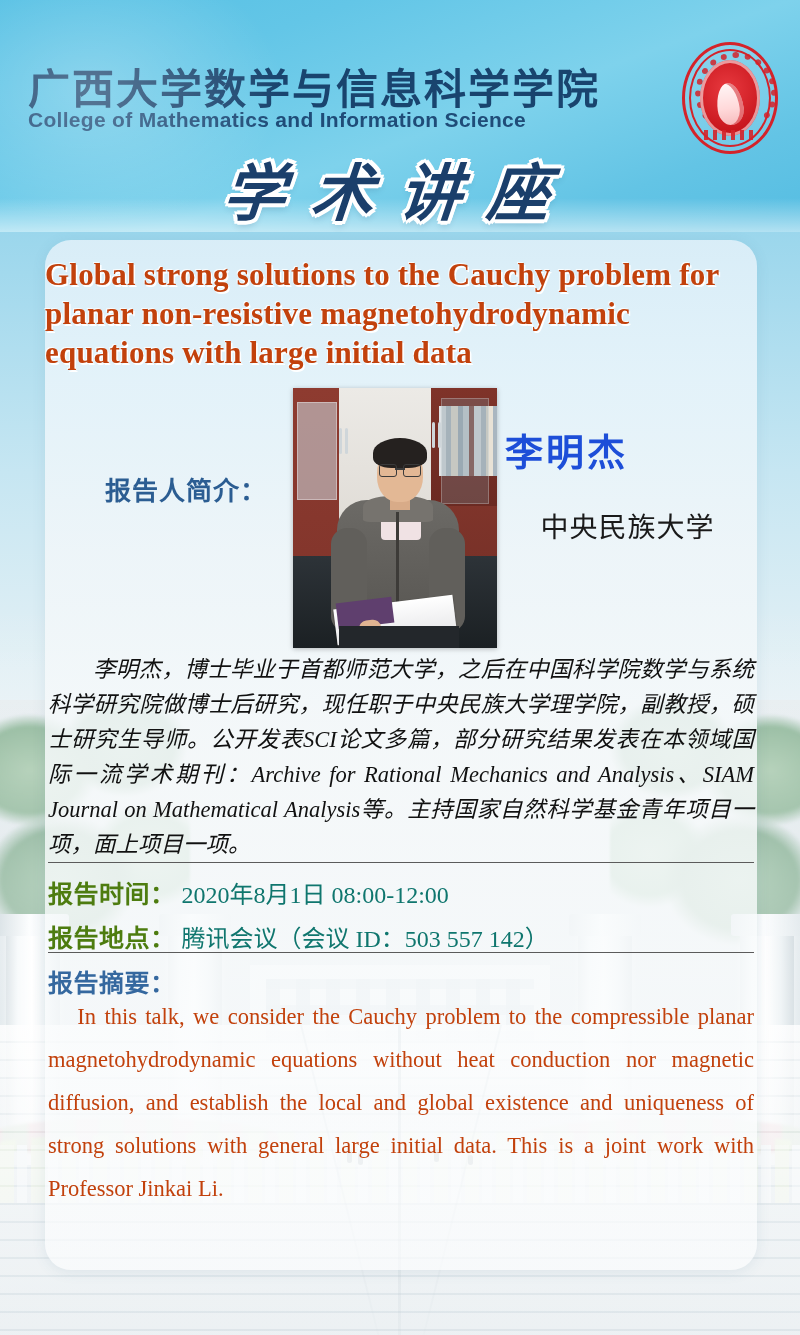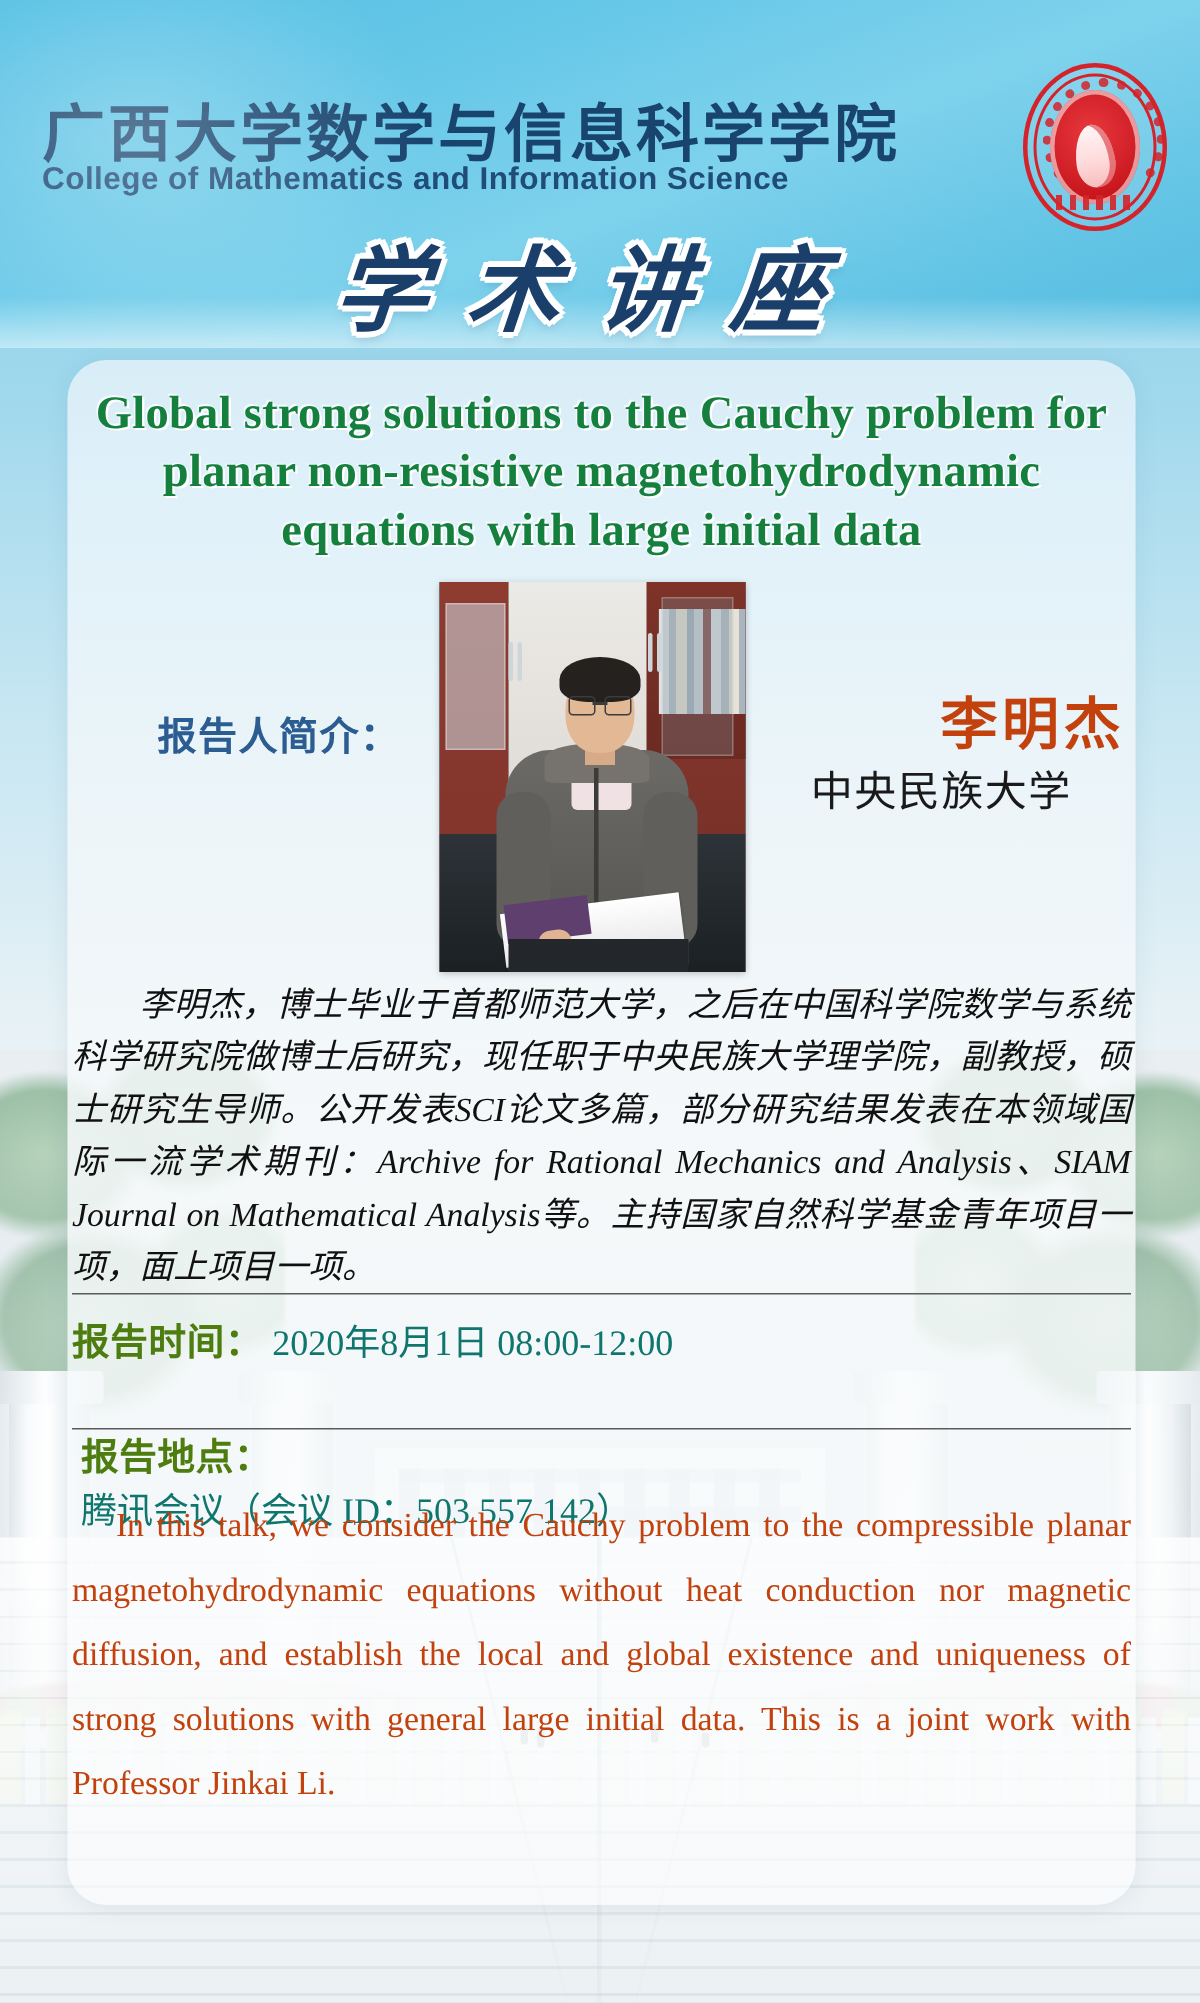--- a/index.html
+++ b/index.html
@@ -202,24 +202,24 @@
       rgba(240,246,249,.90) 30%,
       rgba(247,250,251,.84) 52%,
       rgba(250,252,253,.74) 78%,
       rgba(252,253,254,.68) 100%);
     border-radius:26px 26px 26px 26px;
     box-shadow:0 2px 14px rgba(60,110,140,.10);
   }
 
   .talk-title{
     position:absolute;left:45px;top:255px;width:712px;
-    text-align:center;
+    text-align:left;
     font-family:"Liberation Serif","DejaVu Serif",serif;
     font-weight:bold;font-size:31px;line-height:39px;
-    color:#15803d;
+    color:#c2410c;
     text-shadow:1.5px 1.5px 0 #ffffff, -1px -1px 0 rgba(255,255,255,.8);
     letter-spacing:.2px;
   }
 
   
   .bio-label{
     position:absolute;left:105px;top:470px;
     font-family:"DejaVu Sans","Liberation Sans",sans-serif;
     font-weight:bold;font-size:26px;color:#2b5d92;letter-spacing:1px;
   }
@@ -257,23 +257,23 @@
   .ph-armL{position:absolute;left:38px;top:140px;width:36px;height:104px;background:#615f5b;border-radius:16px;}
   .ph-armR{position:absolute;right:32px;top:140px;width:36px;height:104px;background:#615f5b;border-radius:16px;}
   .ph-book{position:absolute;left:42px;top:214px;width:120px;height:36px;
     background:linear-gradient(180deg,#ffffff,#e8e8ea);transform:rotate(-7deg);
     box-shadow:0 1px 2px rgba(0,0,0,.3);}
   .ph-book-p{position:absolute;left:44px;top:212px;width:56px;height:26px;background:#5f3f6e;transform:rotate(-7deg);}
   .ph-hand{position:absolute;left:66px;top:232px;width:22px;height:16px;border-radius:8px;background:#e0b492;transform:rotate(-7deg);}
   .ph-legs{position:absolute;left:46px;bottom:0;width:120px;height:22px;background:#23272b;}
 
   .sp-name{
-    position:absolute;left:505px;top:452px;width:245px;text-align:right;
-    font-family:"DejaVu Sans","Liberation Sans",sans-serif;
-    font-weight:bold;font-size:38px;color:#c2410c;letter-spacing:3px;
+    position:absolute;left:505px;top:422px;width:245px;text-align:left;
+    font-family:"DejaVu Sans","Liberation Sans",sans-serif;
+    font-weight:bold;font-size:38px;color:#1d4ed8;letter-spacing:3px;
   }
   .sp-affil{
     position:absolute;left:505px;top:505px;width:245px;text-align:center;
     font-family:"DejaVu Sans","Liberation Sans",sans-serif;
     font-size:28px;color:#1a1a1a;letter-spacing:1px;
   }
   .sp-rank{
     position:absolute;left:505px;top:543px;width:245px;text-align:center;
     font-family:"DejaVu Sans","Liberation Sans",sans-serif;
     font-size:28px;color:#2f5b90;letter-spacing:1px;
@@ -294,21 +294,21 @@
     border-top:1.6px solid #5b5b5b;
   }
   .rule.r1{top:862px;}
   .rule.r2{top:952px;}
 
   .meta-row{
     position:absolute;left:48px;width:706px;
     display:flex;align-items:baseline;
   }
   .meta-row.m1{top:874px;}
-  .meta-row.m2{top:951px;flex-direction:column;}
+  .meta-row.m2{top:918px;}
   .meta-label{
     font-family:Liberation Serif, serif;
     font-weight:bold;font-size:25px;color:#4d7c0f;letter-spacing:.5px;
     white-space:nowrap;
   }
   .meta-value{
     margin-left:6px;
     font-family:"Liberation Serif","DejaVu Serif",serif;
     font-size:24px;color:#0f766e;white-space:nowrap;
   }
@@ -432,15 +432,16 @@
     <span class="meta-value">2020年8月1日    08:00-12:00</span>
   </div>
 
   <div class="meta-row m2">
     <span class="meta-label">报告地点：</span>
     <span class="meta-value">腾讯会议（会议 ID：503 557 142）</span>
   </div>
 
   <div class="rule r2"></div>
 
+  <div class="abs-label">报告摘要：</div>
   <div class="abs-text">In this talk, we consider the Cauchy problem to the  compressible planar magnetohydrodynamic equations without heat conduction nor magnetic diffusion, and establish the local and global existence and uniqueness of strong solutions with general large initial data. This is a joint work with Professor Jinkai Li.</div>
 
 </div>
 
 </body></html>

